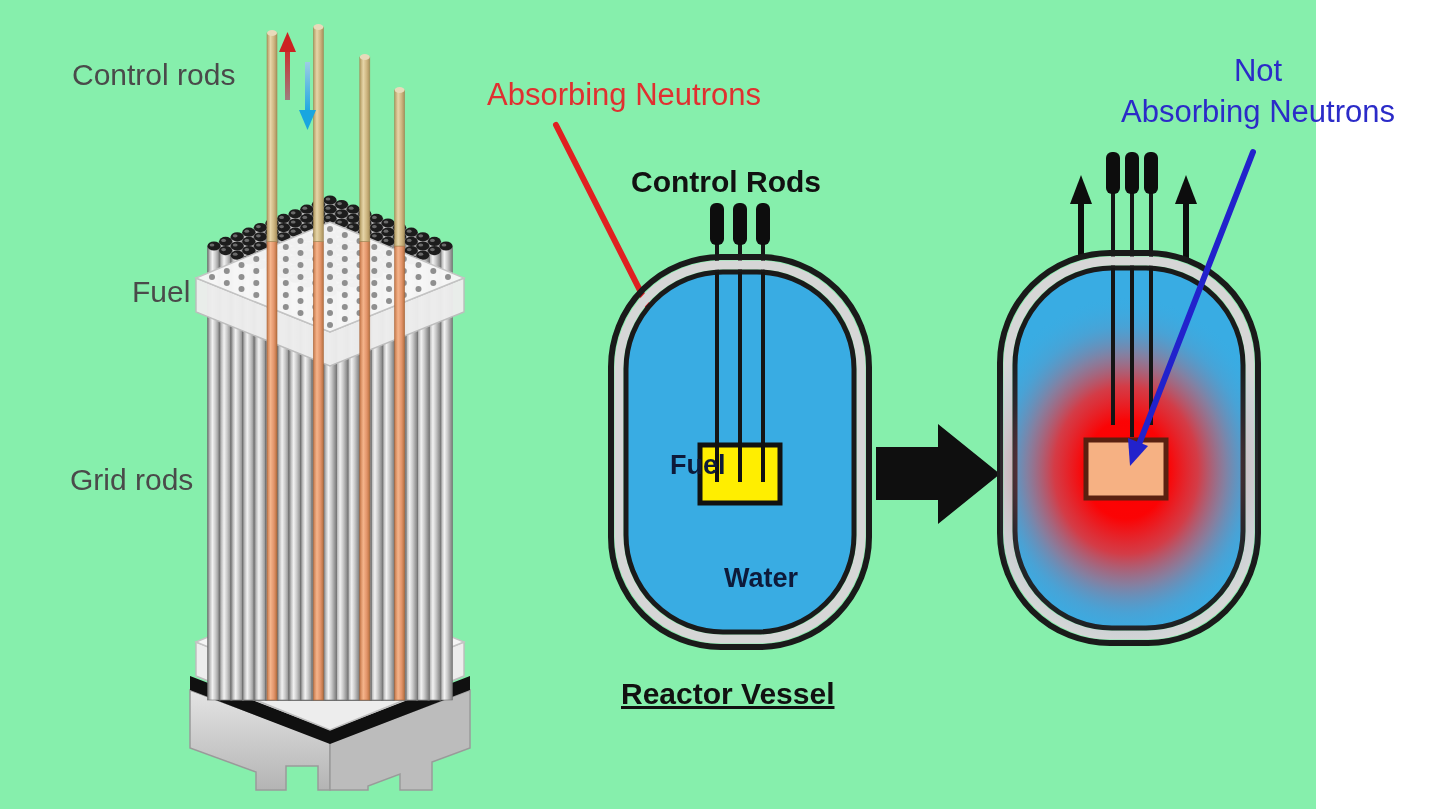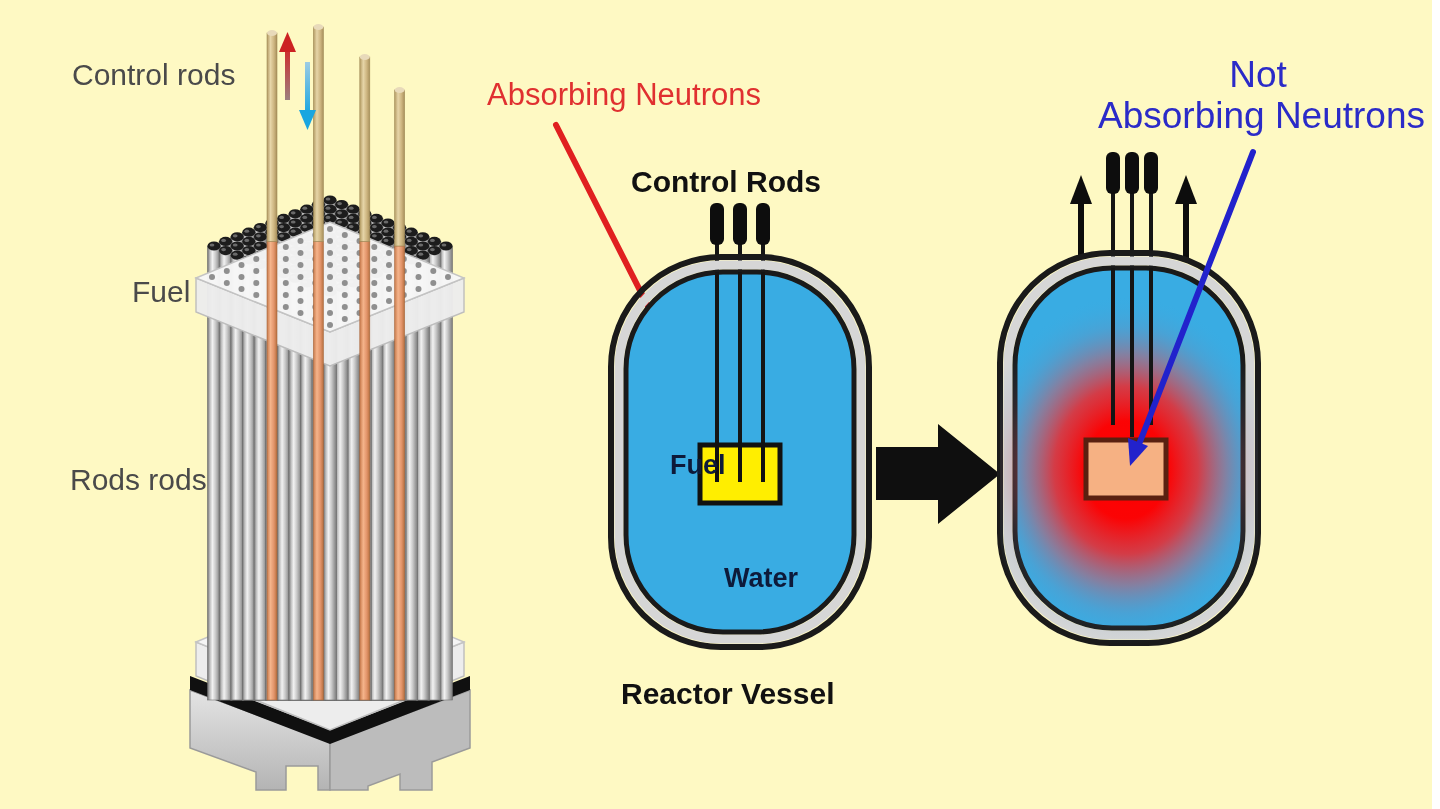--- a/index.html
+++ b/index.html
@@ -9,23 +9,23 @@
   }
   body {
     width: 1440px;
     height: 809px;
     overflow: hidden;
     font-family: "Liberation Sans", sans-serif;
     position: relative;
   }
   #stage {
     position: relative;
-    width: 1432px;
+    width: 1316px;
     height: 809px;
-    background: #fef9c3;
+    background: #86efac;
   }
   #stage > svg {
     position: absolute;
     top: 0;
     left: 0;
   }
   .lbl {
     position: absolute;
     white-space: pre;
     line-height: 1.12;
@@ -45,21 +45,21 @@
     font-size: 27px;
     font-weight: 700;
   }
   .lbl-red {
     color: #e03030;
     font-size: 31px;
     font-weight: 400;
   }
   .lbl-blue {
     color: #2b2bc8;
-    font-size: 37px;
+    font-size: 31px;
     font-weight: 400;
     text-align: center;
   }
 </style>
 </head>
 <body>
 
 <div id="stage">
 
   <svg width="1440" height="809" viewBox="0 0 1440 809" xmlns="http://www.w3.org/2000/svg">
@@ -1013,29 +1013,29 @@
     <g>
       <line x1="1253" y1="152" x2="1136" y2="452" stroke="#2222cc" stroke-width="6" stroke-linecap="round"></line>
       <path d="M1130 466 L1128 438 L1148 446 Z" fill="#2222cc"></path>
     </g>
   </svg>
 
   <div class="lbl lbl-grey" style="left:72px; top:58px;">Control rods</div>
 
   <div class="lbl lbl-grey" style="left:132px; top:275px;">Fuel</div>
 
-  <div class="lbl lbl-grey" style="left:70px; top:463px;">Rods rods</div>
+  <div class="lbl lbl-grey" style="left:70px; top:463px;">Grid rods</div>
 
   <div class="lbl lbl-red" style="left:487px; top:78px;">Absorbing Neutrons</div>
 
   <div class="lbl lbl-blue" style="left:1103px; top:54px; width:310px;">Not</div>
 
   <div class="lbl lbl-blue" style="left:1098px; top:95px; width:320px;">Absorbing Neutrons</div>
 
   <div class="lbl lbl-black" style="left:631px; top:165px;">Control Rods</div>
 
   <div class="lbl lbl-navy" style="left:632px; top:450px;margin-left:38px;">Fuel</div>
 
   <div class="lbl lbl-navy" style="left:724px; top:563px;">Water</div>
 
-  <div class="lbl lbl-black" style="left:621px; top:677px;">Reactor Vessel</div>
+  <div class="lbl lbl-black" style="left:621px; top:677px;text-decoration:underline;">Reactor Vessel</div>
 
 </div>
 
 </body></html>

